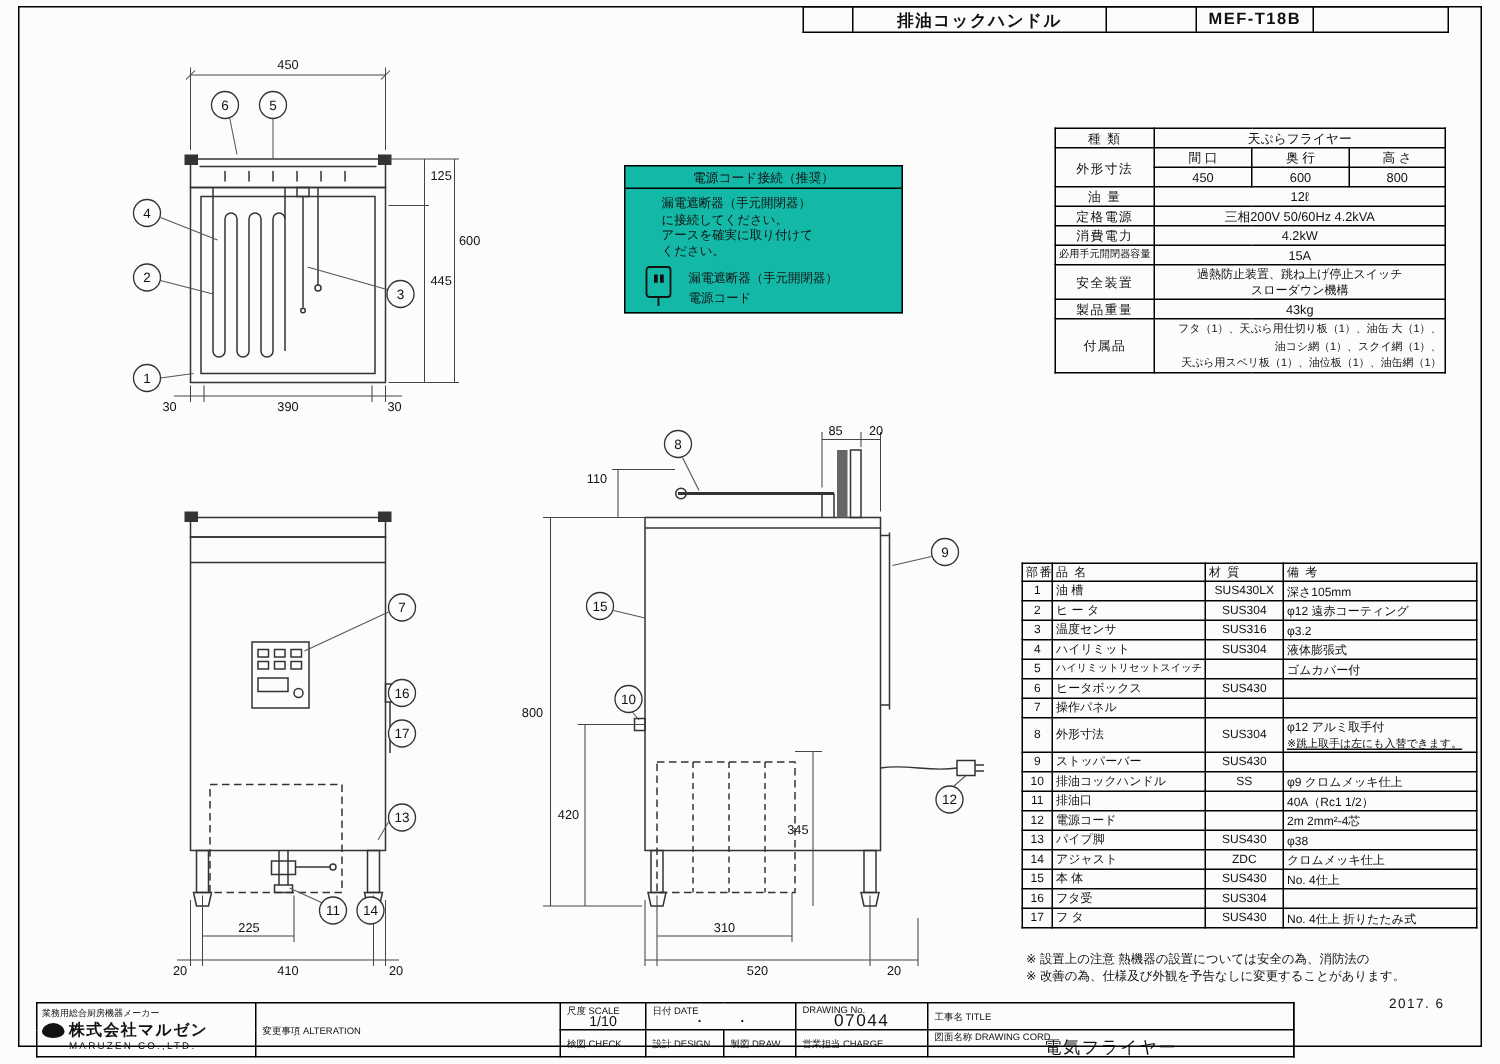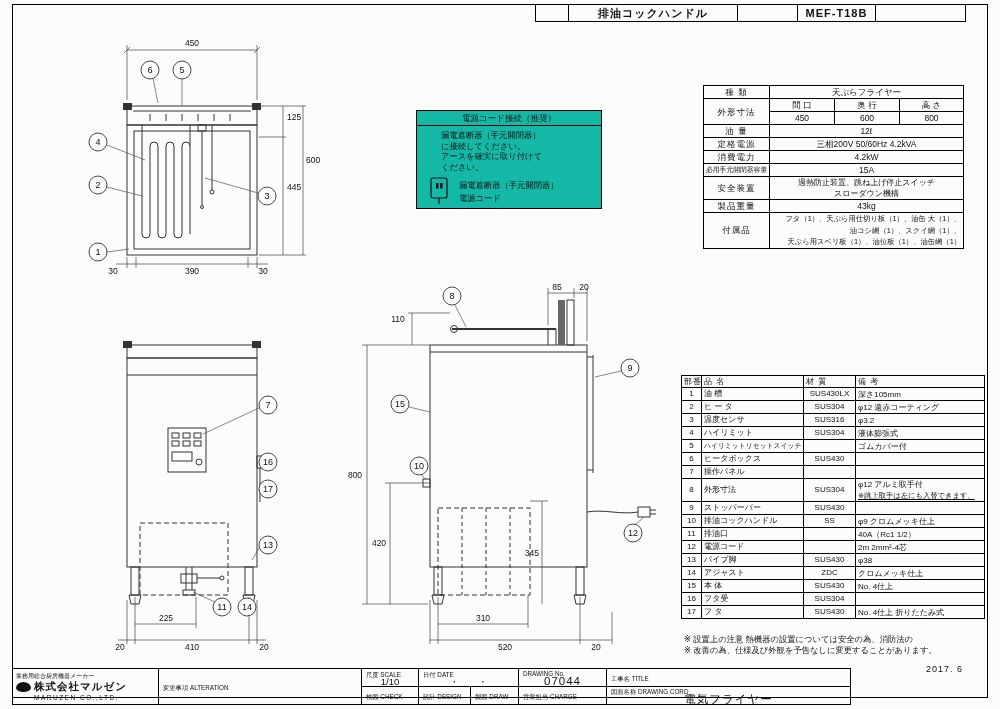--- a/index.html
+++ b/index.html
@@ -560,21 +560,21 @@
       <rect x="13" y="7" width="2.5" height="5.5" fill="#111"></rect>
       <path d="M12,22 v6" stroke="#111" stroke-width="1.2" fill="none"></path>
     </svg>
     <div class="pb-legend">
       <div>漏電遮断器（手元開閉器）</div>
       <div>電源コード</div>
     </div>
   </div>
 </div>
 
-<table class="abs bottom-table" style="left:12px;top:668px;width:806px">
+<table class="abs bottom-table" style="left:24px;top:668px;width:806px">
   <colgroup>
     <col style="width:146px">
       <col style="width:203px">
       <col style="width:57px">
       <col style="width:52px">
     <col style="width:48px">
       <col style="width:88px">
       <col style="width:244px">
       <col>
   </colgroup>

